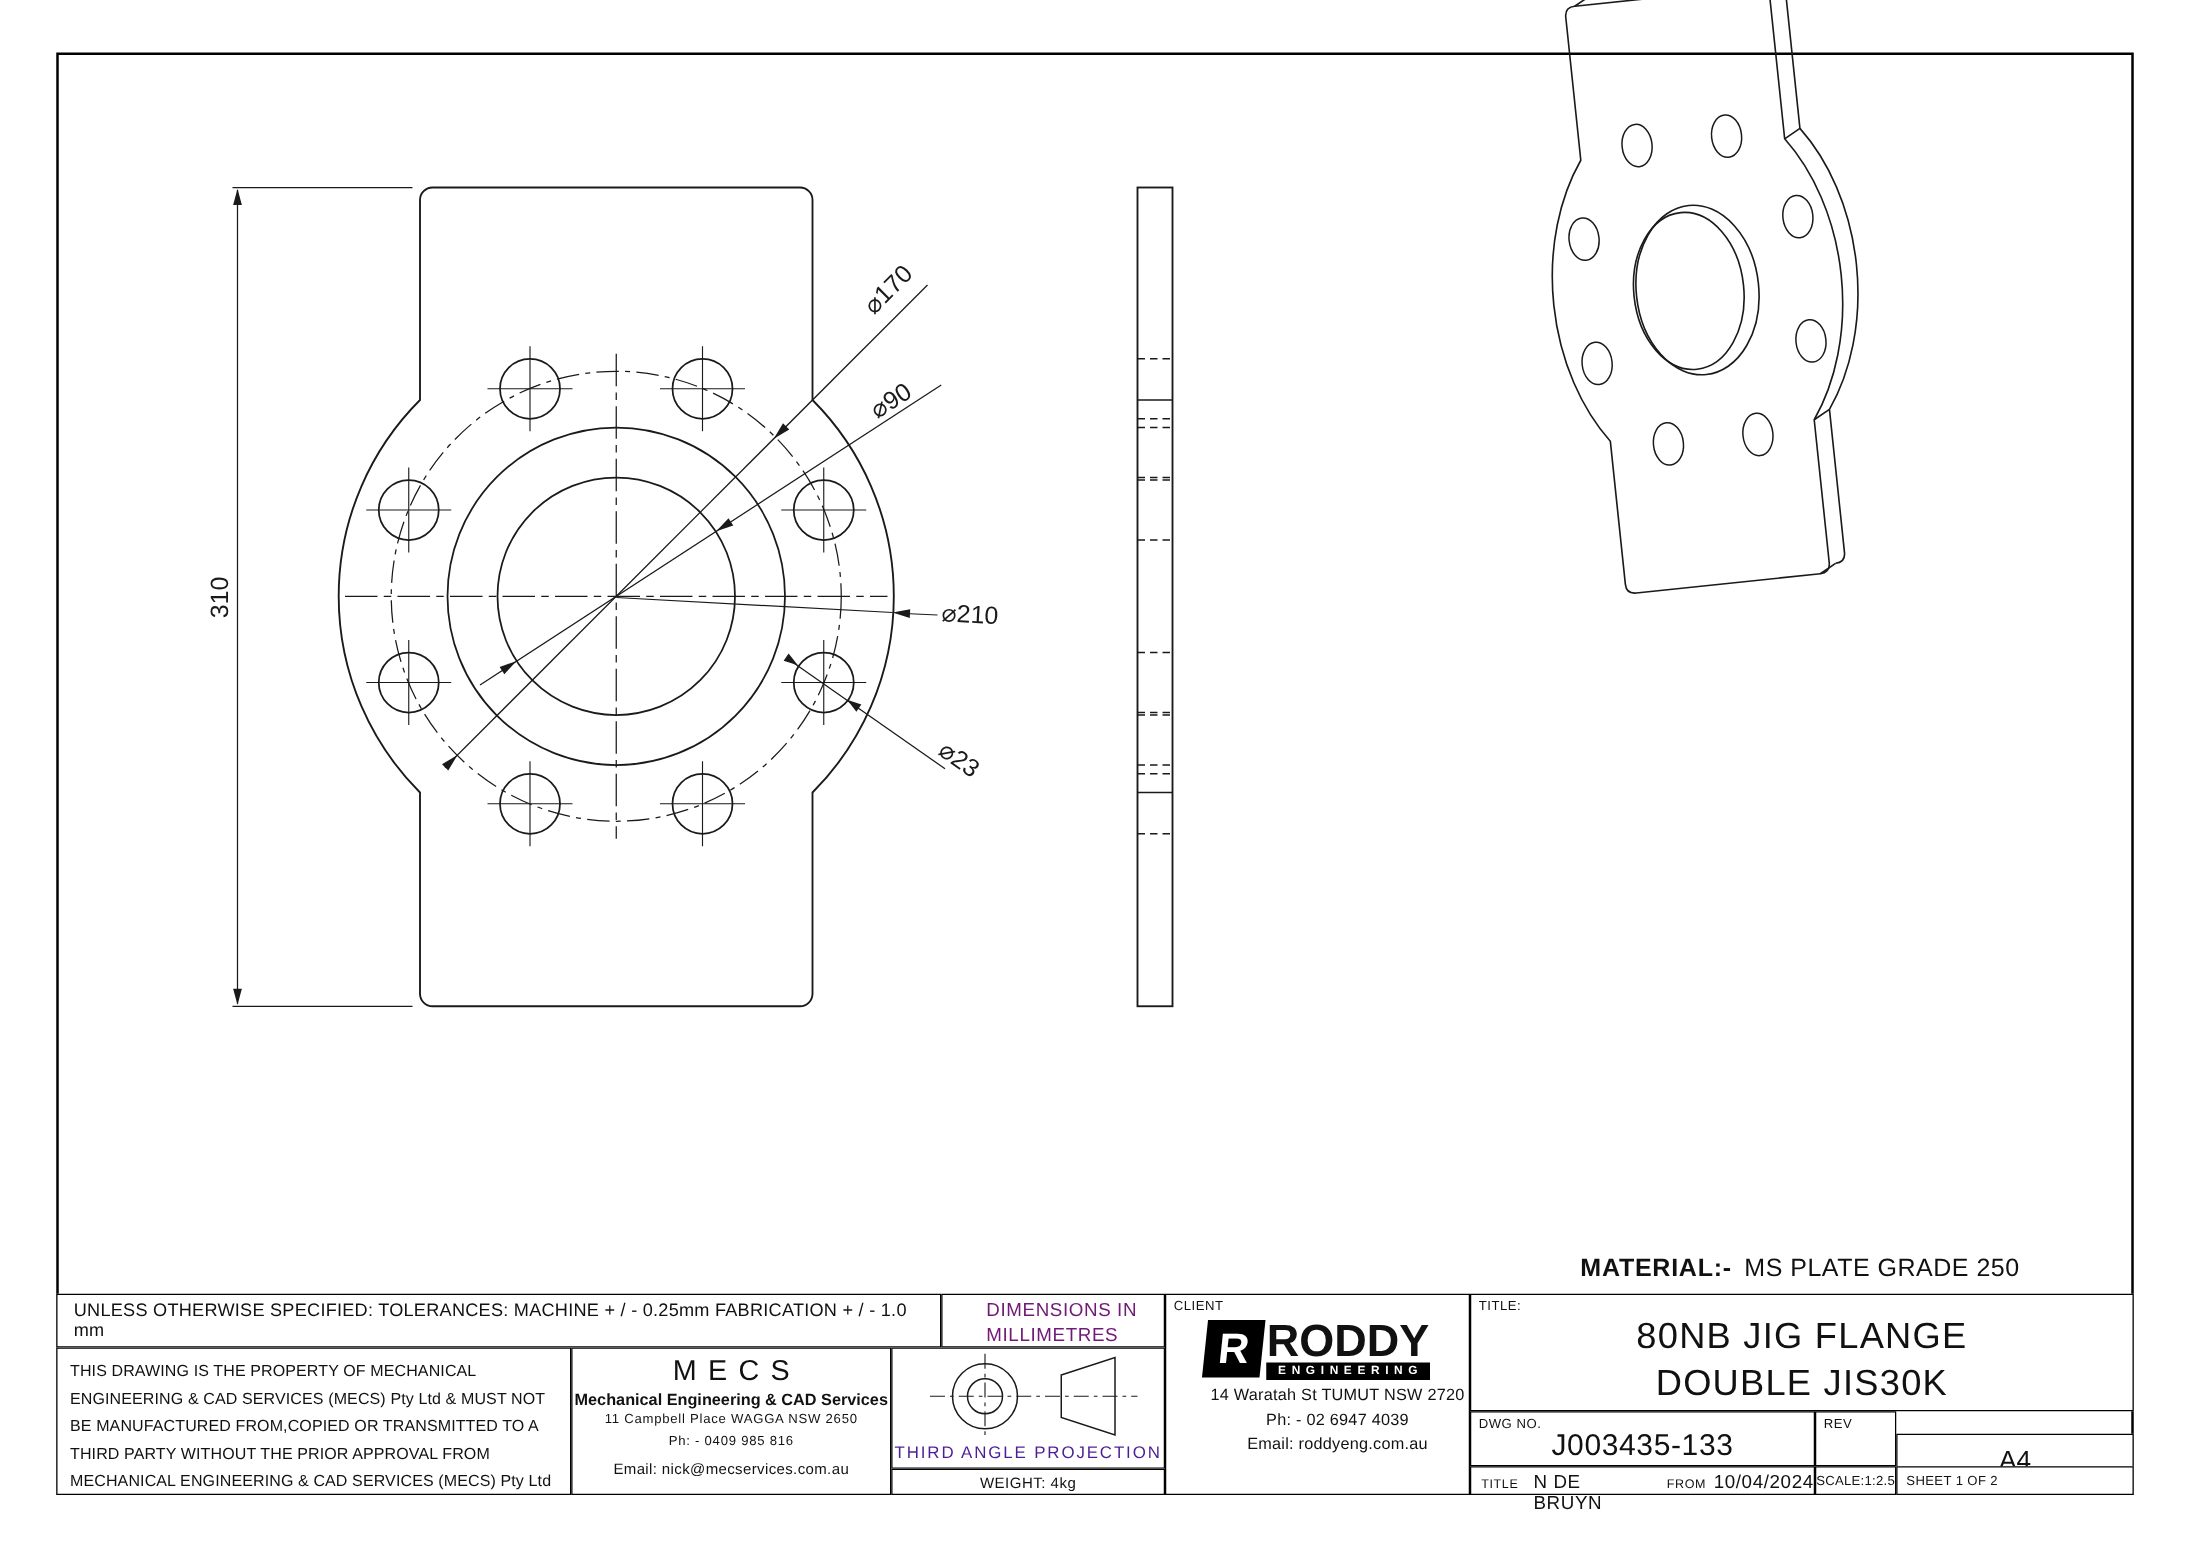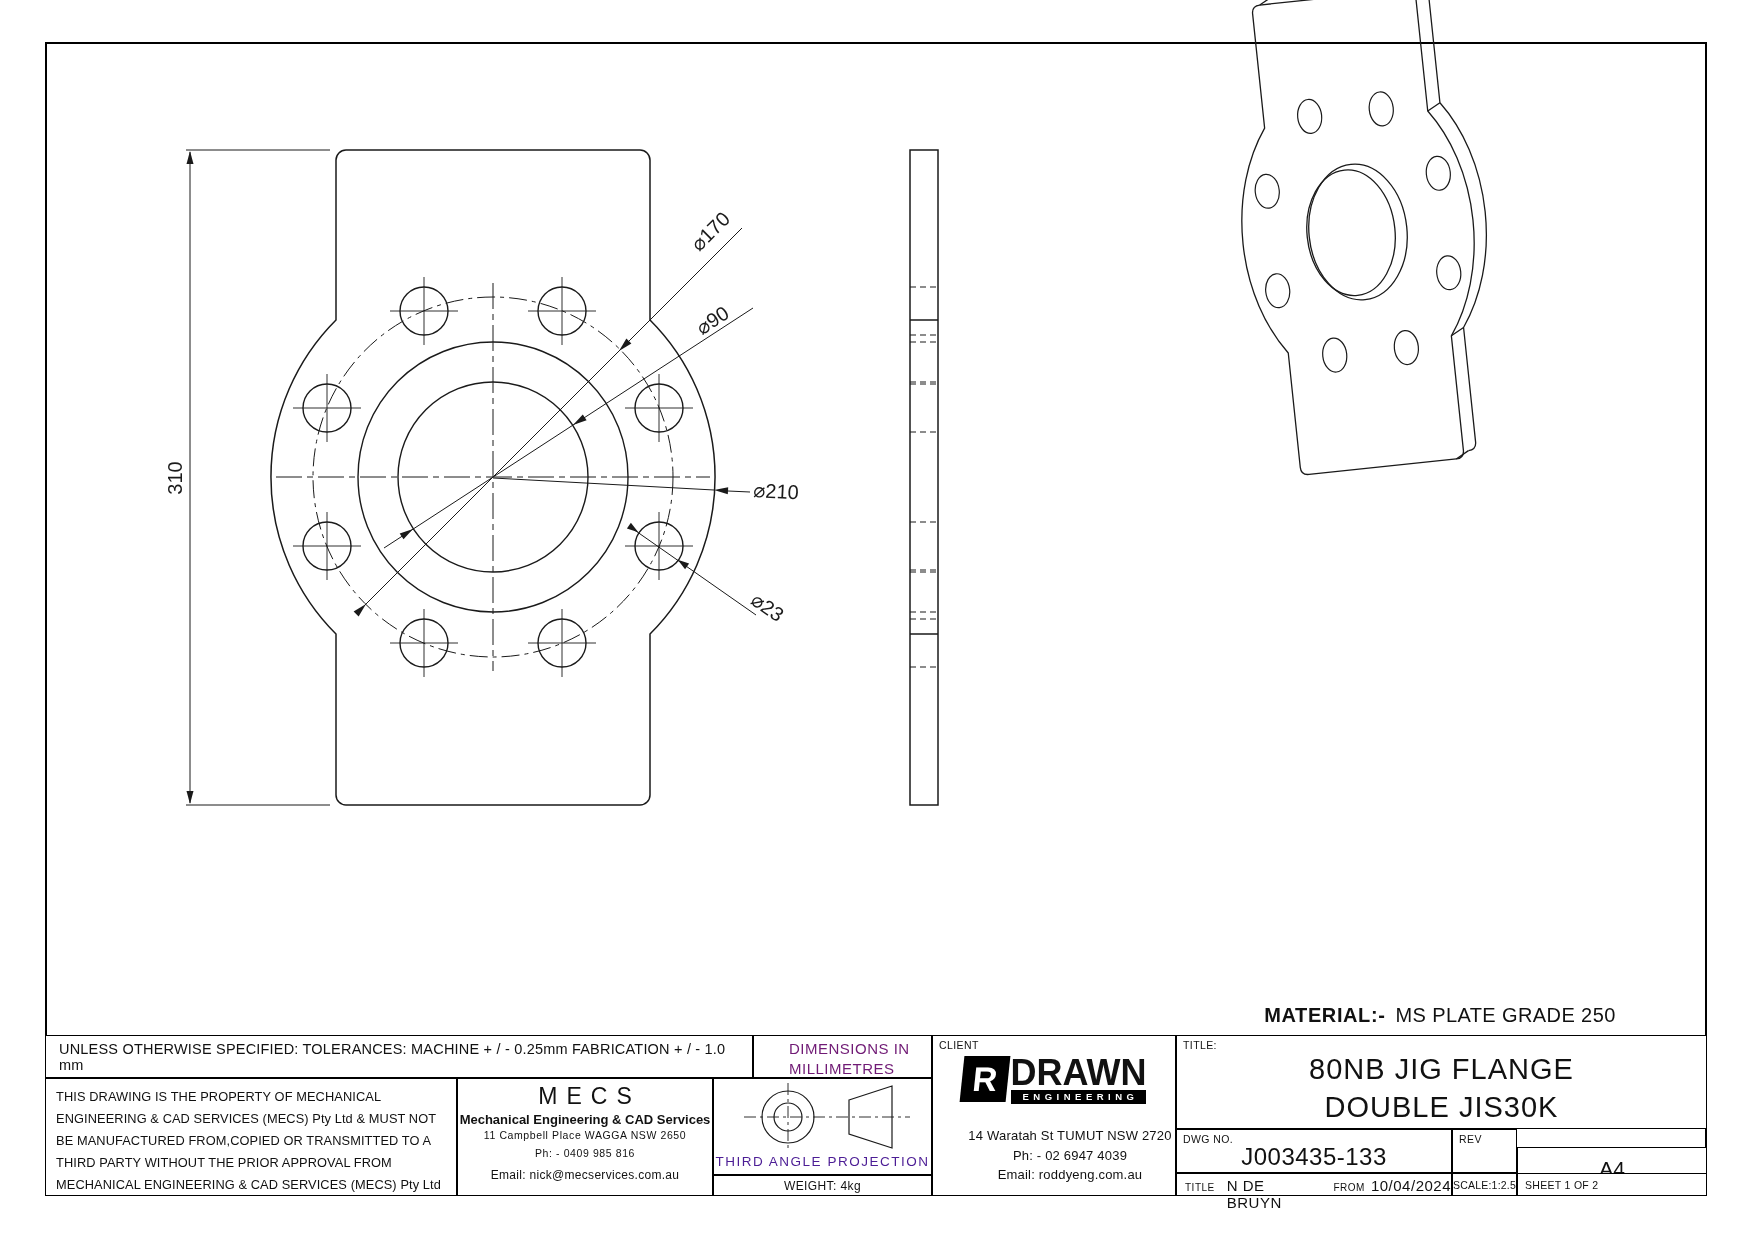--- a/index.html
+++ b/index.html
@@ -26,21 +26,21 @@
   .projtxt{position:absolute;bottom:5px;left:0;width:100%;text-align:center;
            font-size:13.5px;letter-spacing:1.5px;color:#4c1d95;}
   .weight{font-size:12px;display:flex;align-items:center;justify-content:center;letter-spacing:.4px;}
   .smalllabel{position:absolute;top:3px;left:6px;font-size:10.5px;letter-spacing:.4px;}
   .clientlogo{margin-top:20px;display:flex;justify-content:center;align-items:flex-start;gap:3px;}
   .rbox{width:46px;height:46px;background:#000;color:#fff;font-size:34px;font-weight:bold;
         text-align:center;line-height:46px;transform:skewX(-6deg);}
   .roddy{font-size:36px;font-weight:bold;line-height:.92;letter-spacing:0;}
   .engbar{background:#000;color:#fff;font-size:9.5px;font-weight:bold;letter-spacing:4.5px;
           text-align:center;padding:1px 2px 2px 6px;margin-top:1px;}
-  .clientaddr{margin-top:22px;font-size:13px;line-height:1.5;text-align:center;letter-spacing:.2px;padding-left:32px;}
+  .clientaddr{margin-top:2px;font-size:13px;line-height:1.5;text-align:center;letter-spacing:.2px;padding-left:32px;}
   .titlebig{margin-top:14px;text-align:center;font-size:29px;line-height:1.32;letter-spacing:1px;}
   .dwgval{text-align:center;font-size:24px;margin-top:13px;letter-spacing:.5px;}
   .a4{display:flex;align-items:center;justify-content:center;font-size:21px;margin-top:18px;}
   .drow{display:flex;align-items:baseline;padding-left:8px;padding-top:3px;}
   .drow .lab{font-size:10px;letter-spacing:.5px;}
   .drow .val{font-size:15px;margin-left:12px;letter-spacing:.5px;}
   .scale{font-size:10.5px;display:flex;align-items:center;justify-content:center;letter-spacing:.2px;}
   .sheetno{font-size:10.5px;display:flex;align-items:center;padding-left:7px;letter-spacing:.3px;}
 </style>
 </head>
@@ -202,21 +202,21 @@
     <div class="projtxt">THIRD ANGLE PROJECTION</div>
   </div>
 
   <div class="cell weight" style="left:668px;top:140px;width:219px;height:21px;">WEIGHT: 4kg</div>
 
   <div class="cell" style="left:887px;top:0;width:244px;height:161px;">
     <div class="smalllabel">CLIENT</div>
     <div class="clientlogo">
       <div class="rbox">R</div>
       <div>
-        <div class="roddy">DRAWN</div>
+        <div class="roddy">RODDY</div>
         <div class="engbar">ENGINEERING</div>
       </div>
     </div>
     <div class="clientaddr">
       <div>14 Waratah St TUMUT NSW 2720</div>
       <div>Ph: - 02 6947 4039</div>
       <div>Email: roddyeng.com.au</div>
     </div>
   </div>
 

